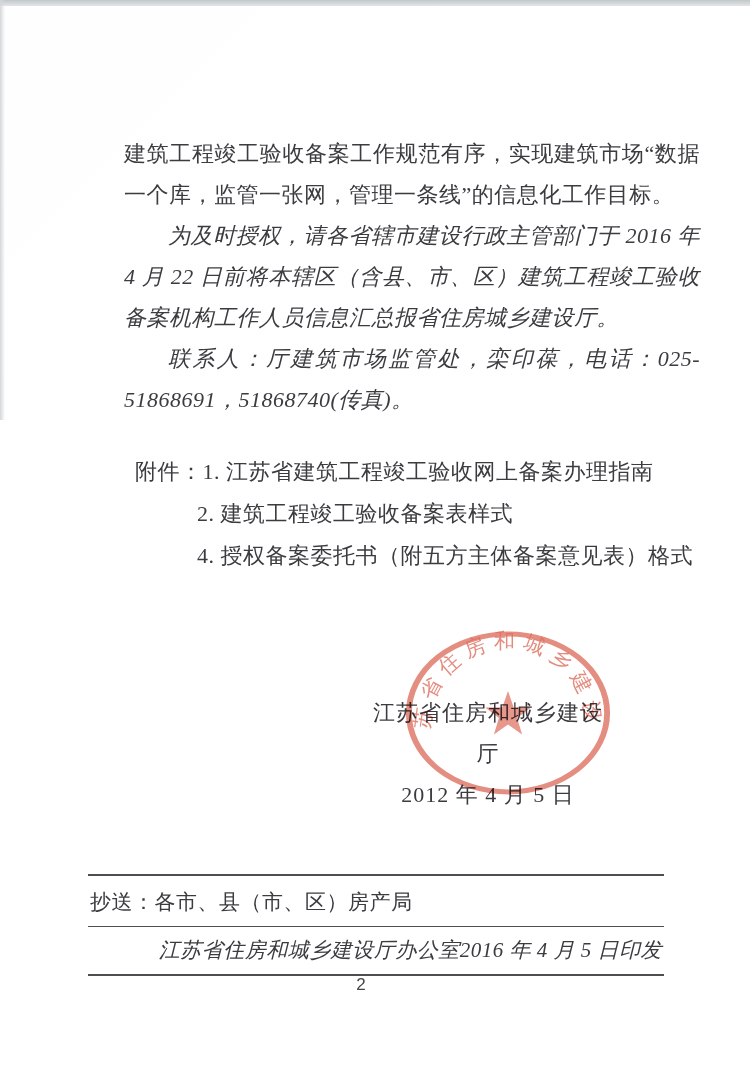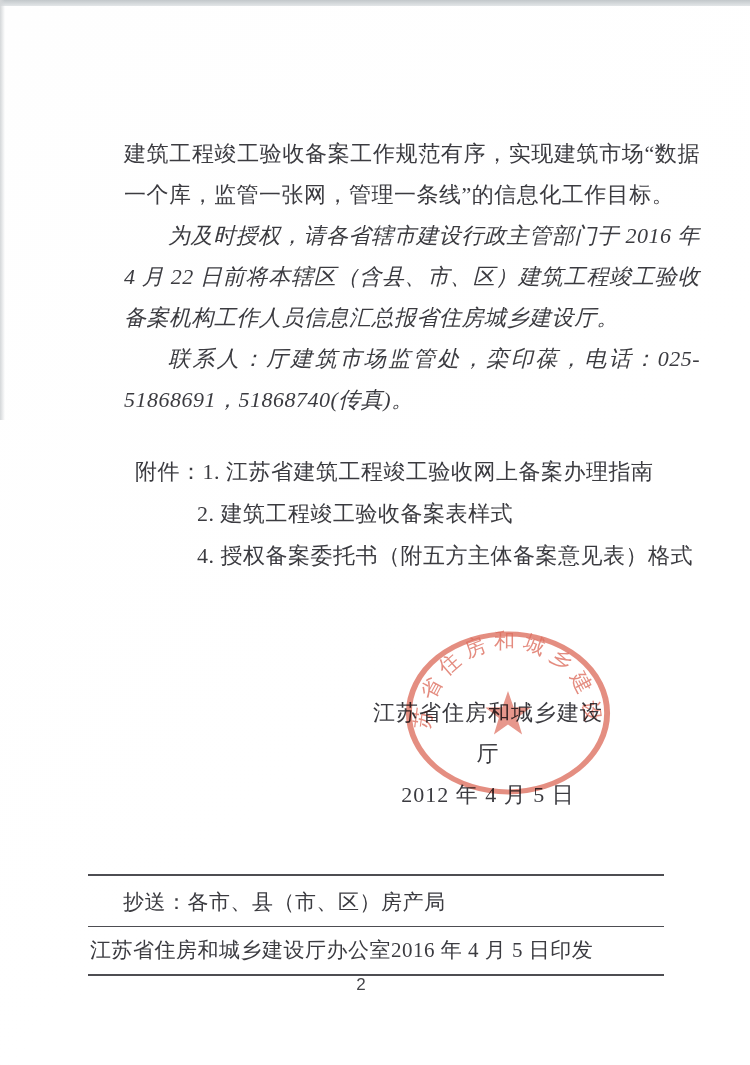--- a/index.html
+++ b/index.html
@@ -76,24 +76,25 @@
     position: absolute;
     left: 88px;
     width: 576px;
     top: 874px;
     font-size: 21px;
     letter-spacing: 0.5px;
   }
   .rule { background: #4d4d52; width: 100%; }
   .rule.thick { height: 2px; }
   .rule.thin  { height: 1px; }
-  .footer .cc-line { padding: 12px 0 10px 2px; margin-left: 33px; }
+  .footer .cc-line { padding: 12px 0 10px 2px; }
   .footer .office-line {
-    display: flex; justify-content: flex-start; align-items: center;
+    display: flex; justify-content: flex-end; align-items: center;
     padding: 9px 2px 10px 2px;
+    font-style: italic;
   }
   .page-number {
     position: absolute;
     top: 975px;
     left: 73px;
     width: 576px;
     text-align: center;
     font-size: 17px;
     color: #46464a;
     font-family: "Liberation Sans", sans-serif;

